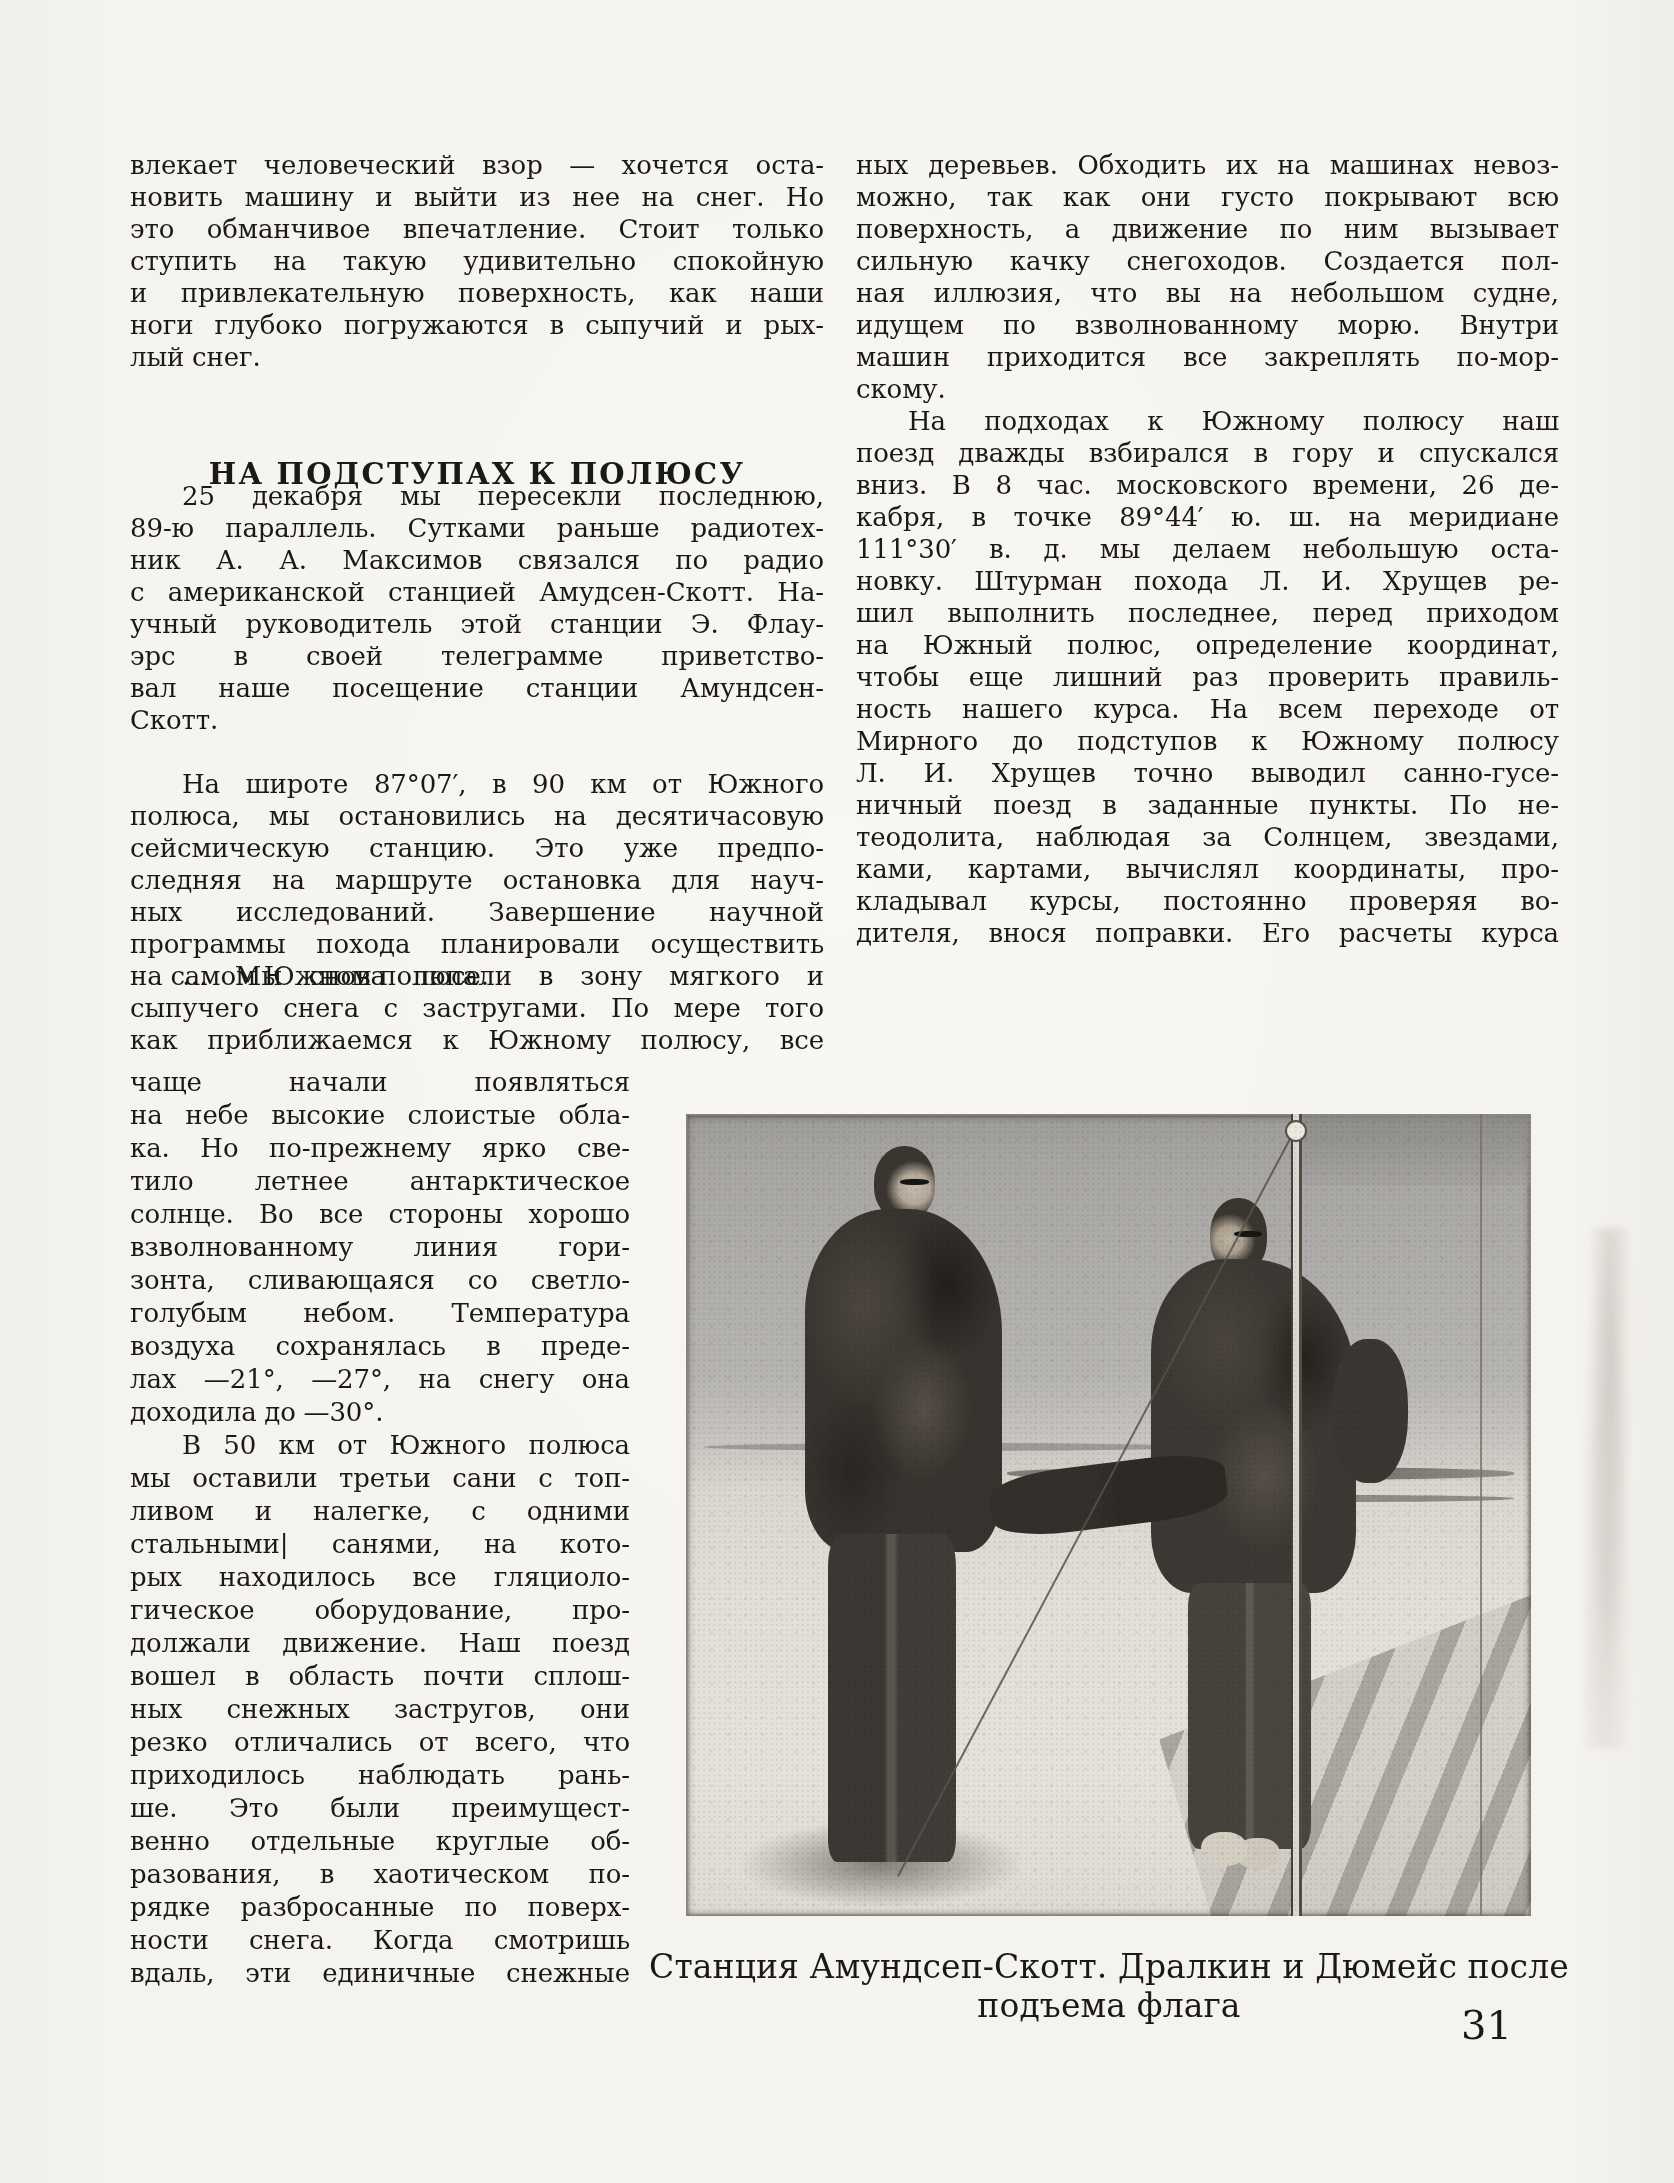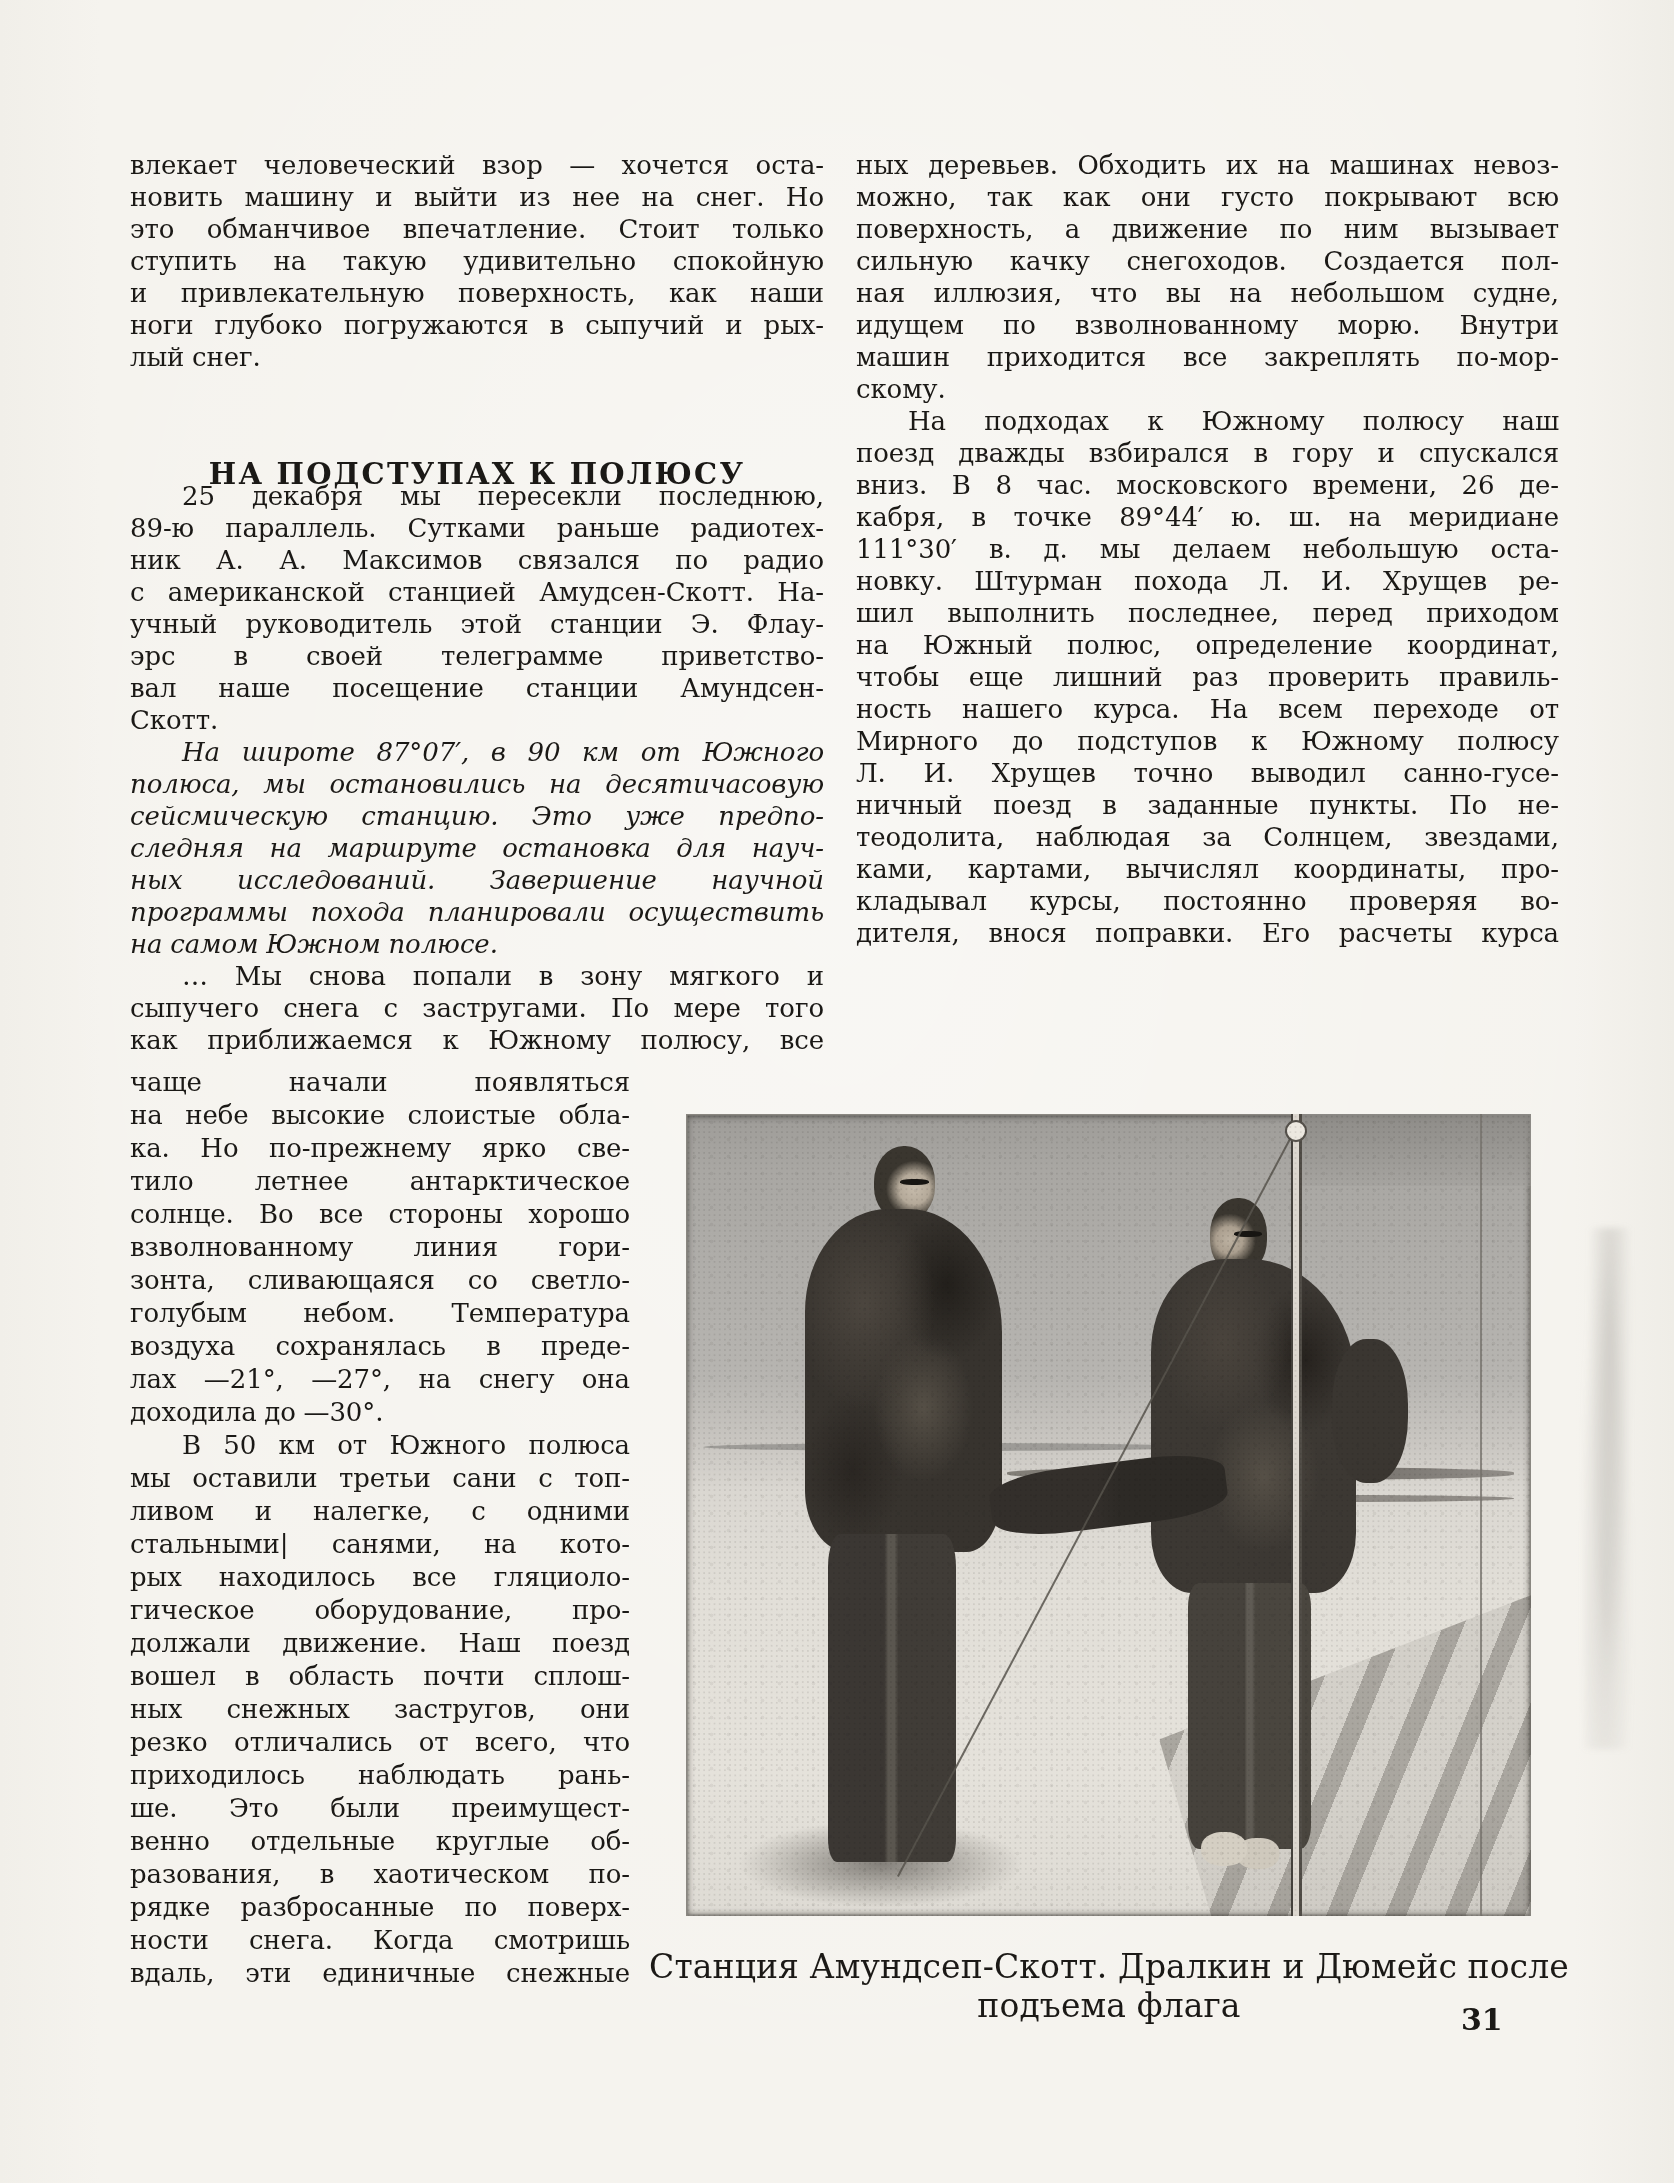--- a/index.html
+++ b/index.html
@@ -16,21 +16,21 @@
          letter-spacing:-0.1px; word-spacing:-0.4px;}
   .block .line{height:32px; overflow:hidden; text-align:justify; text-align-last:justify;}
   .block .line.endline{text-align-last:left;}
   .block .line.ind{text-indent:52px;}
   .block.narrowcol .line{height:33px;}
   .block.narrowcol{line-height:33px;}
   .heading{position:absolute; margin:0; font-size:29px; font-weight:600;
            letter-spacing:2.2px; text-align:center; white-space:nowrap;}
   .caption{position:absolute; font-size:33px; font-weight:400; text-align:center;
            letter-spacing:0.1px;}
-  .pagenum{position:absolute; font-size:30px; font-weight:700;}
+  .pagenum{position:absolute; font-size:40px; font-weight:400;}
   .smudge{position:absolute; left:1584px; top:1228px; width:52px; height:521px;
           background:radial-gradient(ellipse at 50% 20%, rgba(120,116,110,.25), transparent 60%),
                      radial-gradient(ellipse at 40% 70%, rgba(120,116,110,.18), transparent 65%);
           filter:blur(3px);}
 
   
   .photo{
     position:absolute; left:686px; top:1114px; width:845px; height:802px; margin:0;
     background:
       linear-gradient(180deg,#9e9c98 0%,#a9a7a3 7%,#b0aeaa 20%,#b7b5b1 33%,
@@ -121,21 +121,21 @@
       <div class="line ind">25 декабря мы пересекли последнюю,</div>
       <div class="line">89-ю параллель. Сутками раньше радиотех-</div>
       <div class="line">ник А. А. Максимов связался по радио</div>
       <div class="line">с американской станцией Амудсен-Скотт. На-</div>
       <div class="line">учный руководитель этой станции Э. Флау-</div>
       <div class="line">эрс в своей телеграмме приветство-</div>
       <div class="line">вал наше посещение станции Амундсен-</div>
       <div class="line endline">Скотт.</div>
     </section>
 
-  <section class="block" style="left:130px; top:736px; width:694px;font-style:italic;">
+  <section class="block" style="left:130px; top:768px; width:694px;">
       <div class="line ind">На широте 87°07′, в 90 км от Южного</div>
       <div class="line">полюса, мы остановились на десятичасовую</div>
       <div class="line">сейсмическую станцию. Это уже предпо-</div>
       <div class="line">следняя на маршруте остановка для науч-</div>
       <div class="line">ных исследований. Завершение научной</div>
       <div class="line">программы похода планировали осуществить</div>
       <div class="line endline">на самом Южном полюсе.</div>
     </section>
 
   <section class="block" style="left:130px; top:960px; width:694px;">

